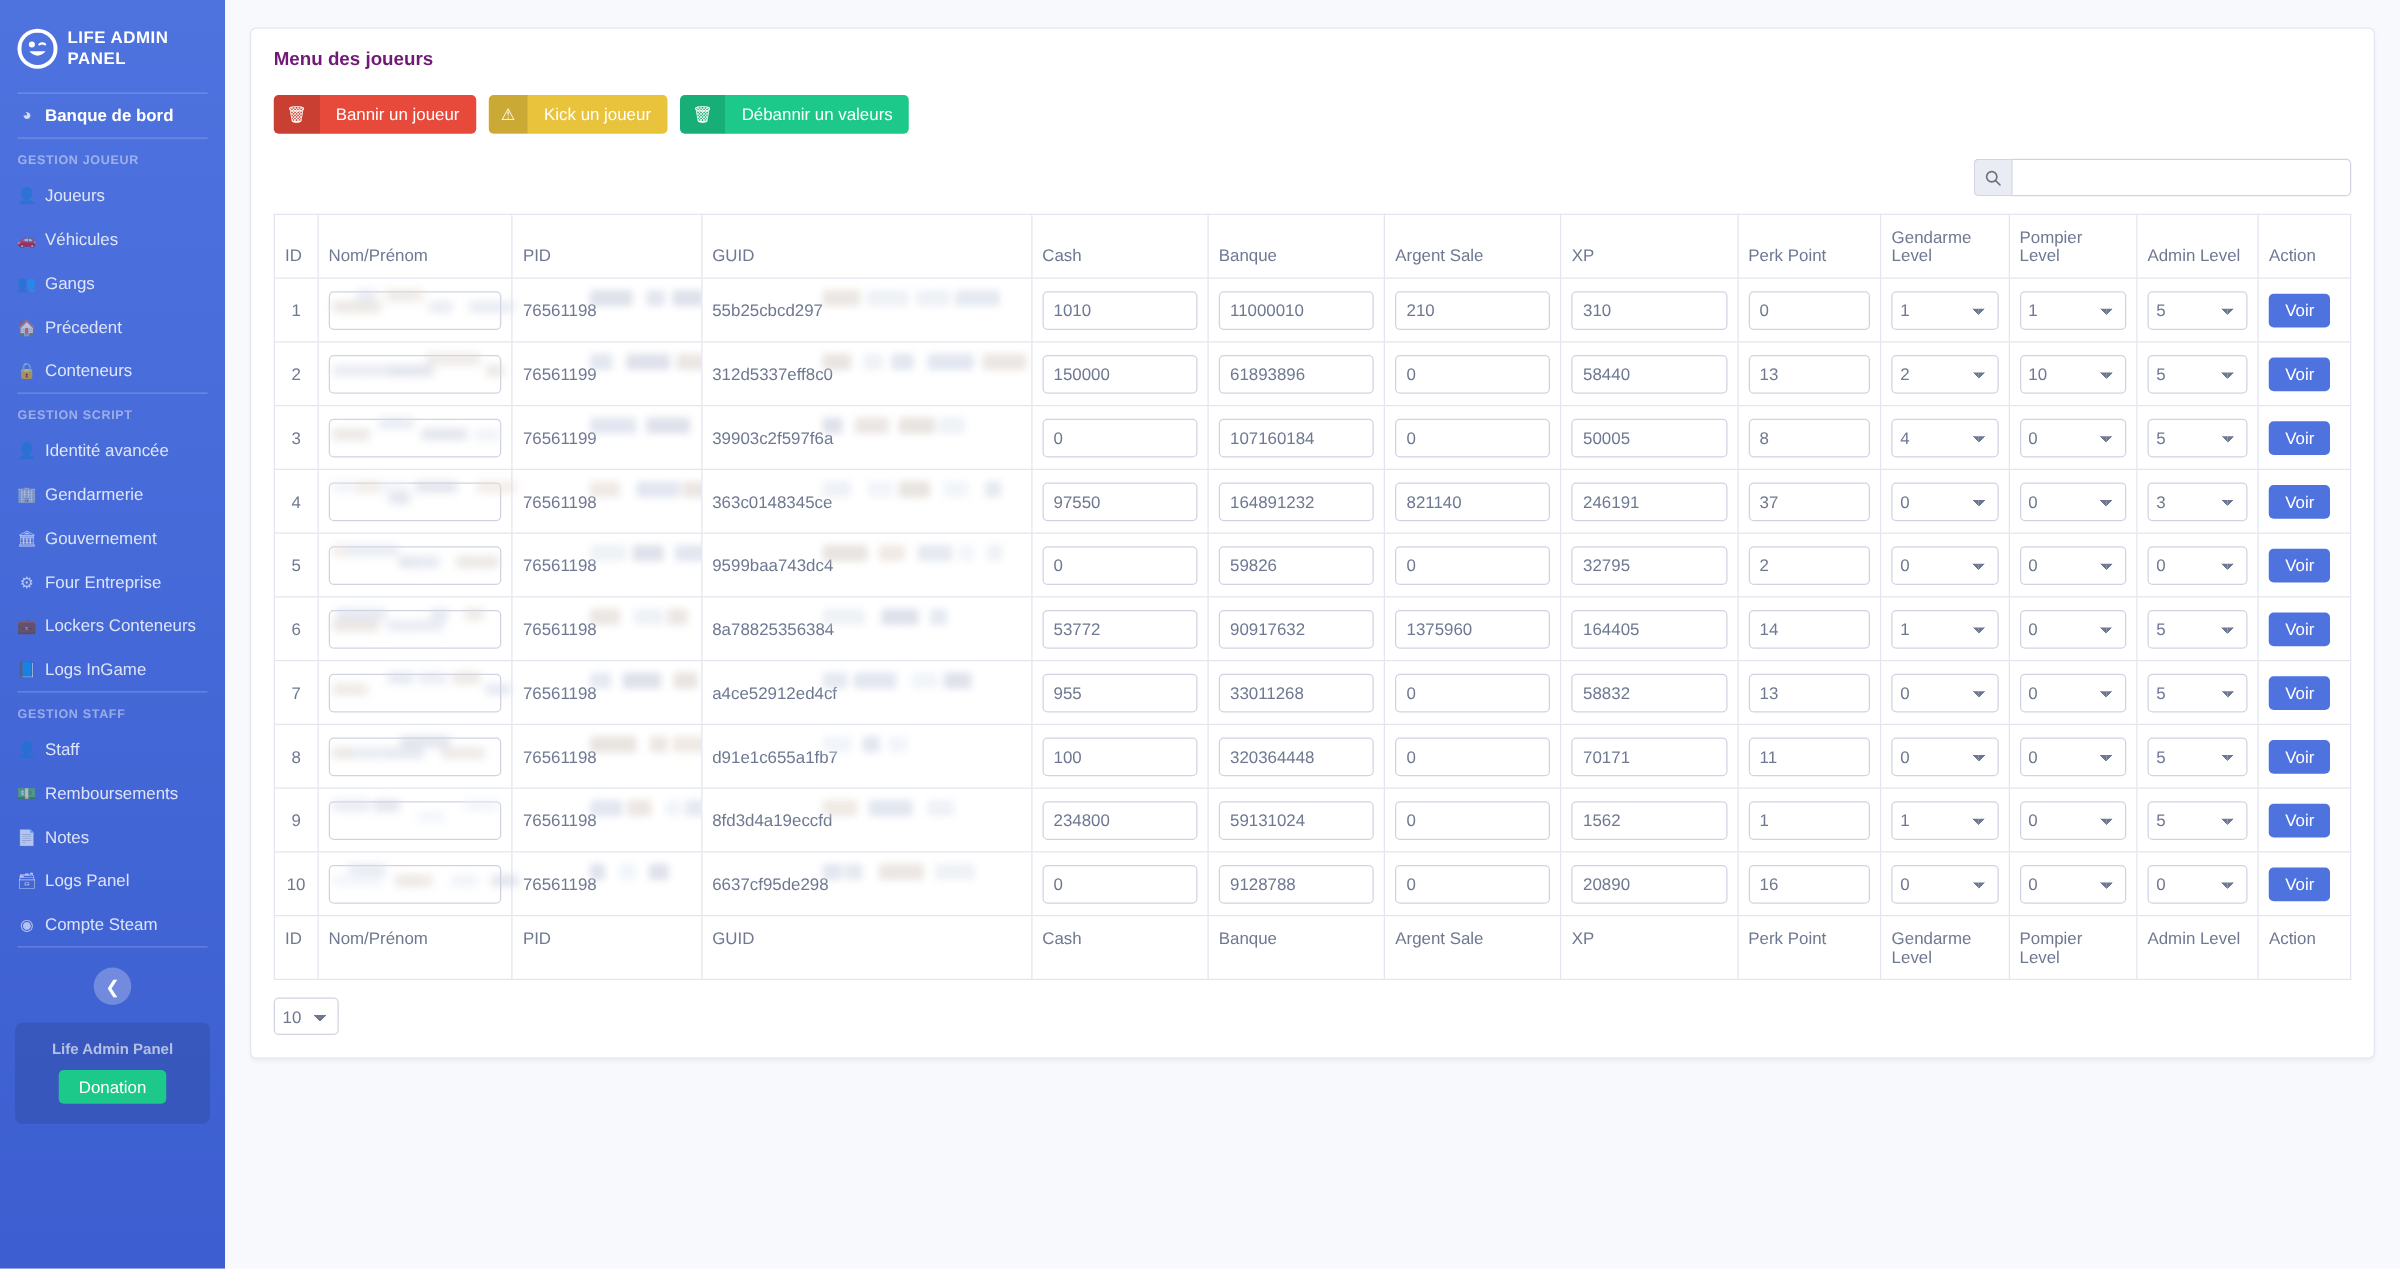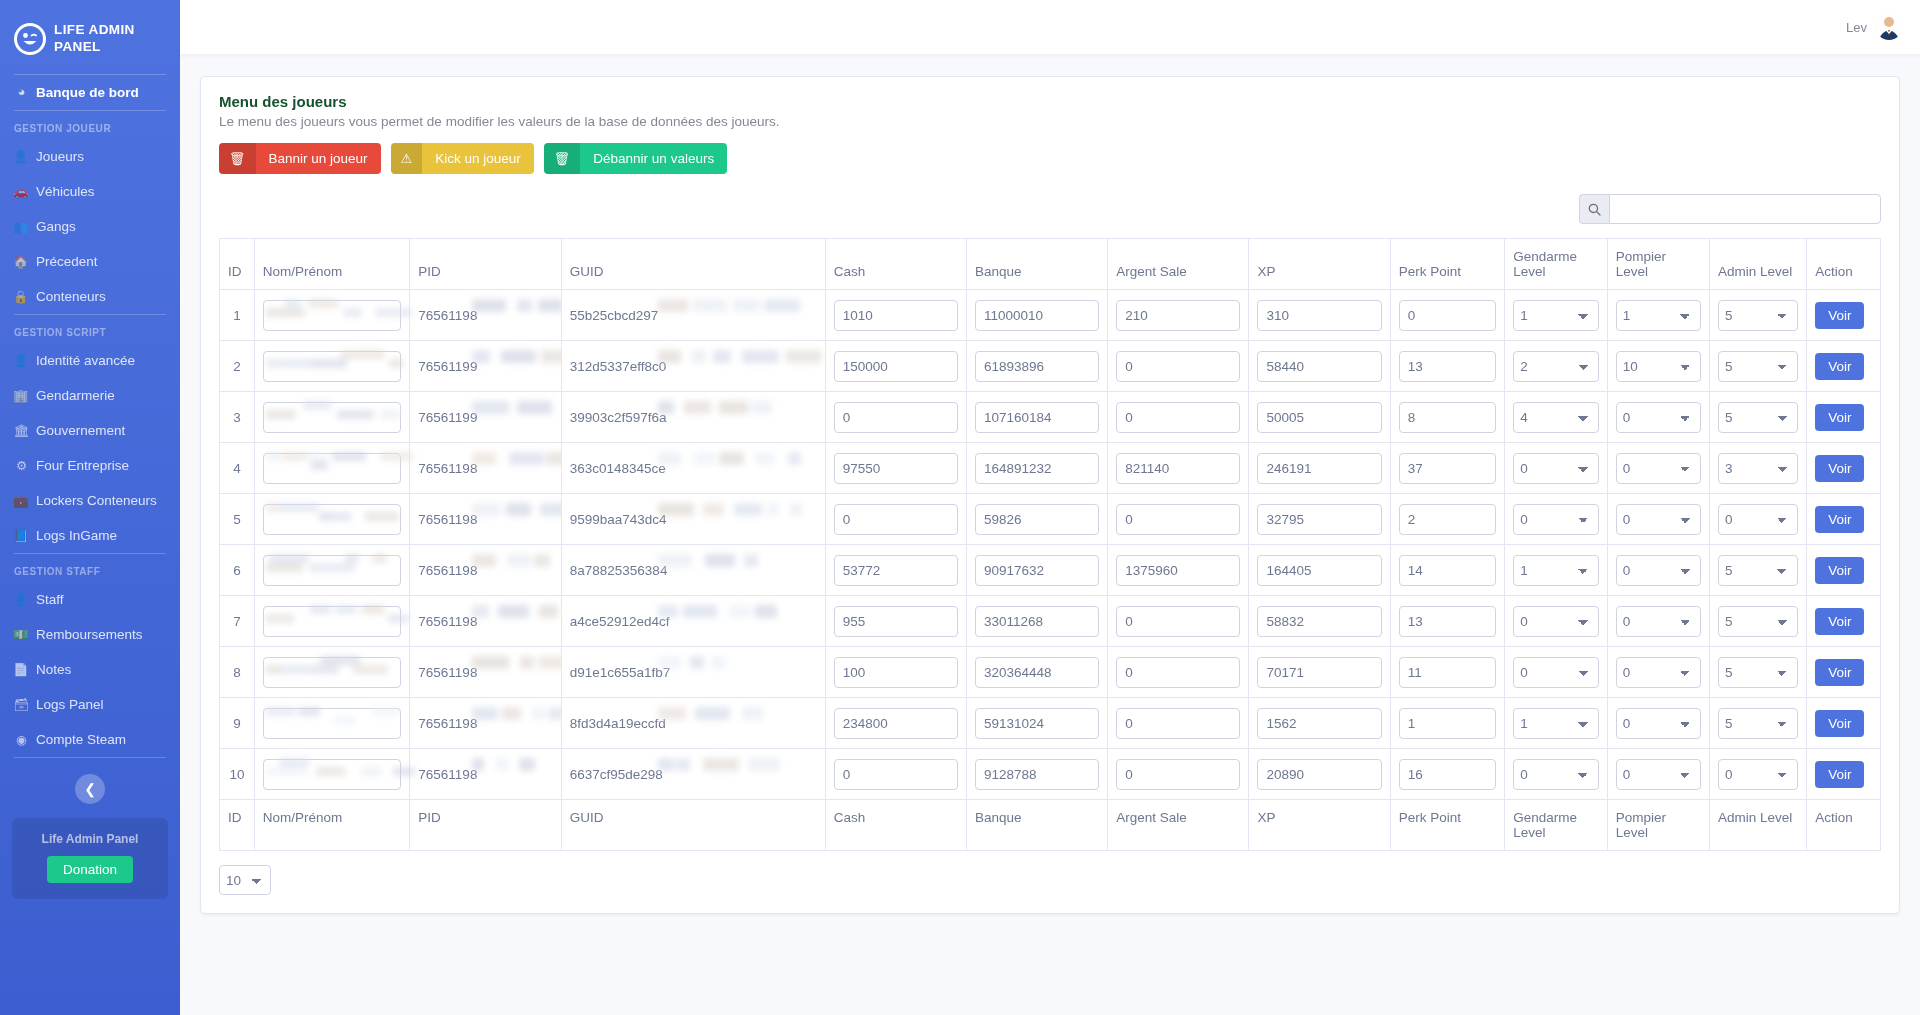--- a/index.html
+++ b/index.html
@@ -76,21 +76,21 @@
     background:#e8eaf2; overflow:hidden; position:relative;
   }
 
   .content { padding:22px 20px 0 20px; flex:1; }
   .card {
     background:#fff; border:1px solid #e3e6f0; border-radius:5px;
     box-shadow:0 2px 3px rgba(58,59,69,.05);
     padding:0 0 12px 0;
   }
   .card-pad { padding:16px 18px 0 18px; }
-  .card-title { color:#14532d; font-weight:bold; font-size:15px; margin:0 0 4px 0; }
+  .card-title { color:#701a75; font-weight:bold; font-size:15px; margin:0 0 20px 0; }
   .card-sub { color:#858796; font-size:13.5px; margin:0 0 14px 0; }
 
   .btnrow { display:flex; gap:10px; padding:0 18px 12px 18px; }
   .abtn {
     display:flex; align-items:center; border:none; border-radius:4px;
     color:#fff; font-size:13.5px; cursor:pointer; overflow:hidden;
     font-family:"Liberation Sans", sans-serif; padding:0;
   }
   .abtn .bico {
     padding:8px 10px; background:rgba(0,0,0,.13);
@@ -309,39 +309,26 @@
     </div>
 
     <div class="sb-card">
       <div class="sb-card-title">Life Admin Panel</div>
       <button class="sb-donation">Donation</button>
     </div>
   </div>
 
   <div class="main">
 
-    <div class="topbar">
-      <span class="uname">Lev</span>
-      <span class="avatar">
-        <svg width="26" height="26" viewBox="0 0 26 26">
-          <rect width="26" height="26" fill="#ffffff"></rect>
-          <circle cx="13" cy="8" r="5" fill="#e8b98e"></circle>
-          <path d="M3 26 q2.5 -9 10 -9.5 q7.5 .5 10 9.5 z" fill="#1f3864"></path>
-          <path d="M12 16.5 l1 6 l1 -6 z" fill="#d22b2b"></path>
-          <path d="M10 16.8 l3 3.2 l3 -3.2 l-1.2 -.8 l-1.8 2 l-1.8 -2 z" fill="#ffffff"></path>
-        </svg>
-      </span>
-    </div>
 
     <div class="content">
       <div class="card">
 
         <div class="card-pad">
           <div class="card-title">Menu des joueurs</div>
-          <div class="card-sub">Le menu des joueurs vous permet de modifier les valeurs de la base de données des joueurs.</div>
         </div>
 
         <div class="btnrow">
           <button class="abtn btn-ban">
             <span class="bico">🗑</span>
             <span class="blabel">Bannir un joueur</span>
           </button>
           <button class="abtn btn-kick">
             <span class="bico">⚠</span>
             <span class="blabel">Kick un joueur</span>

